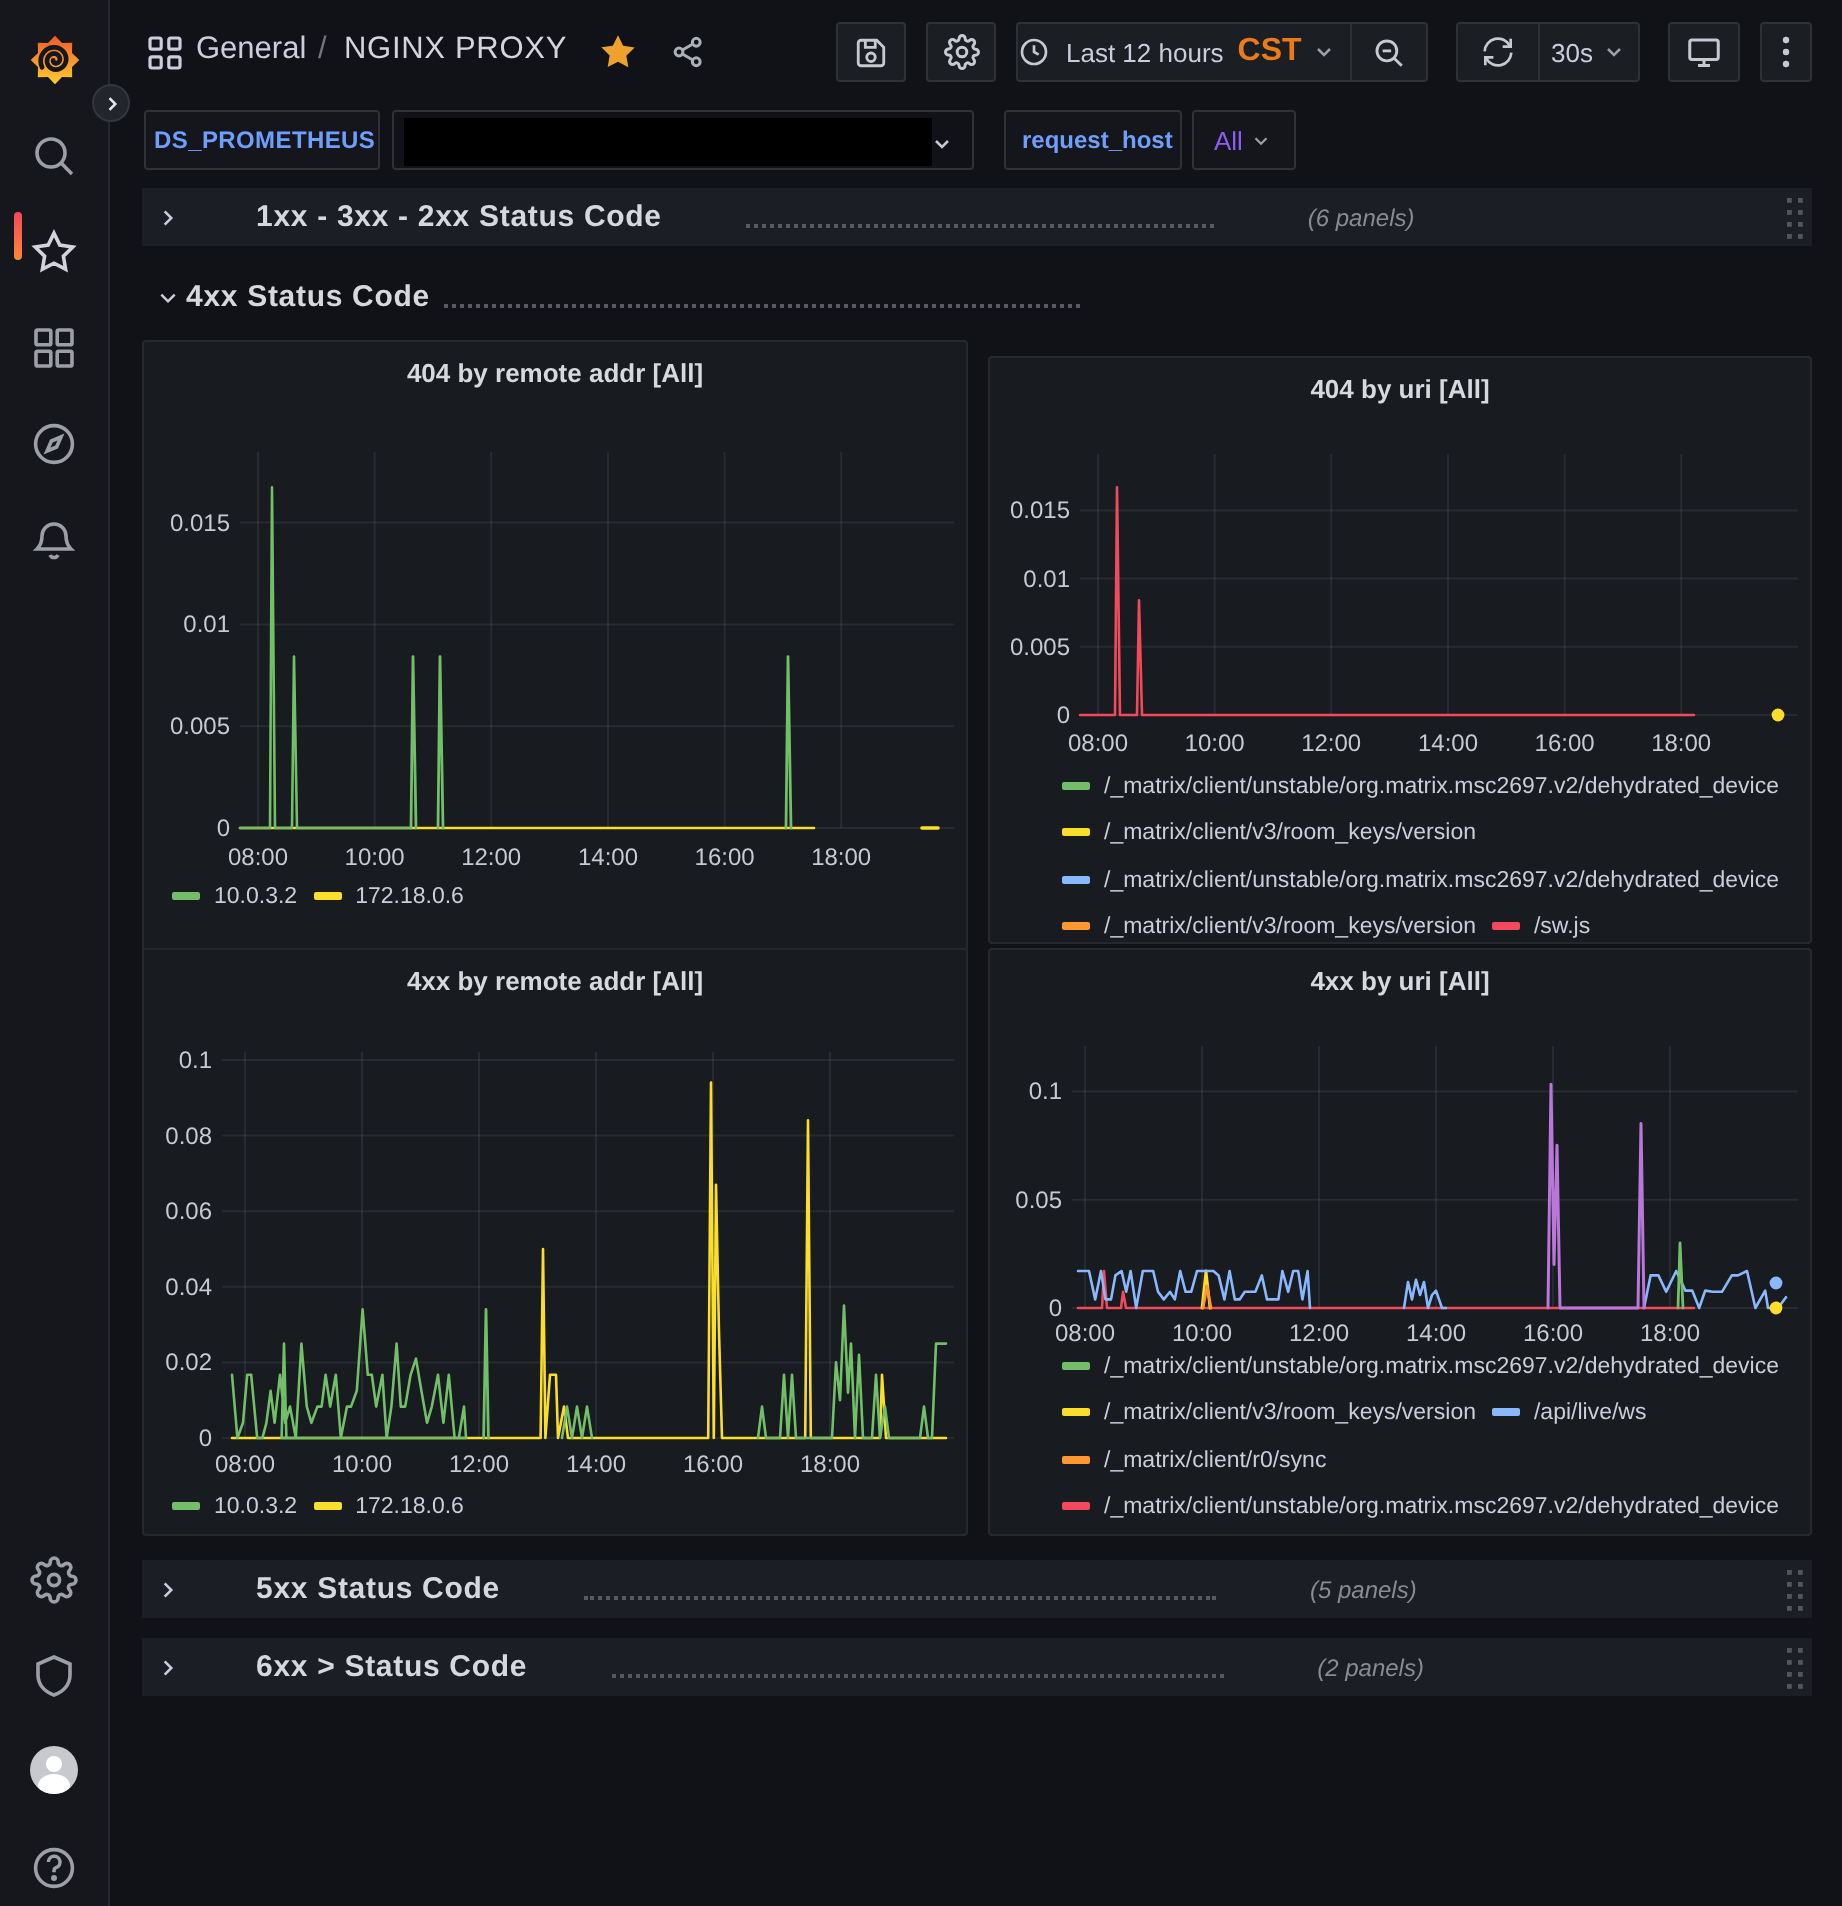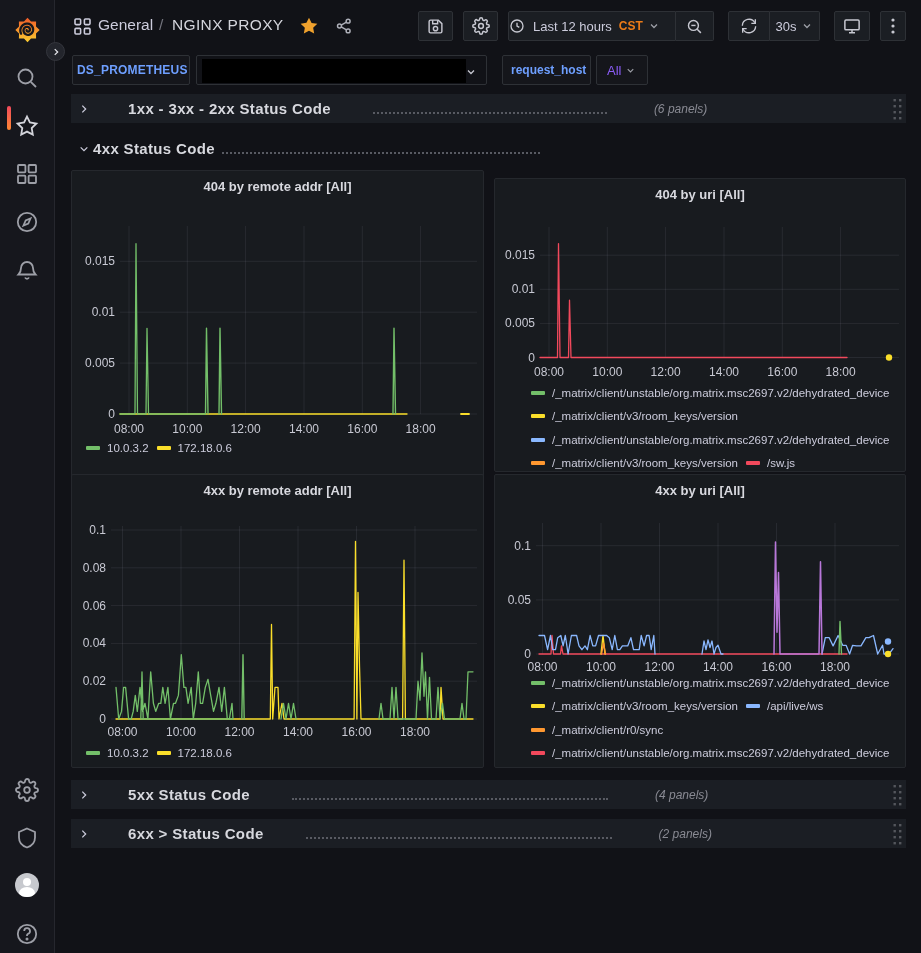--- a/index.html
+++ b/index.html
@@ -62,21 +62,21 @@
         <circle cx="12" cy="12" r="3.2"></circle>
         <path d="M19.4 15a1.7 1.7 0 0 0 .34 1.87l.06.06a2 2 0 1 1-2.83 2.83l-.06-.06a1.7 1.7 0 0 0-1.87-.34 1.7 1.7 0 0 0-1 1.56V21a2 2 0 1 1-4 0v-.09a1.7 1.7 0 0 0-1-1.56 1.7 1.7 0 0 0-1.87.34l-.06.06a2 2 0 1 1-2.83-2.83l.06-.06a1.7 1.7 0 0 0 .34-1.87 1.7 1.7 0 0 0-1.56-1H3a2 2 0 1 1 0-4h.09a1.7 1.7 0 0 0 1.56-1 1.7 1.7 0 0 0-.34-1.87l-.06-.06a2 2 0 1 1 2.83-2.83l.06.06a1.7 1.7 0 0 0 1.87.34h.09a1.7 1.7 0 0 0 1-1.56V3a2 2 0 1 1 4 0v.09a1.7 1.7 0 0 0 1 1.56 1.7 1.7 0 0 0 1.87-.34l.06-.06a2 2 0 1 1 2.83 2.83l-.06.06a1.7 1.7 0 0 0-.34 1.87v.09a1.7 1.7 0 0 0 1.56 1H21a2 2 0 1 1 0 4h-.09a1.7 1.7 0 0 0-1.56 1z"></path>
       </svg>
   </div>
   <div class="tbtn" style="left:452px;width:168px;justify-content:flex-start;border-radius:2px 0 0 2px;">
     <svg width="16" height="16" viewBox="0 0 24 24" fill="none" stroke="currentColor" stroke-width="2">
         <circle cx="12" cy="12" r="9"></circle>
         <path d="M12 7v5l3.5 2"></path>
       </svg>
     <span style="font-size:13px;margin-left:8px;color:#ccccdc;">Last 12 hours</span>
-    <span style="font-size:12px;margin-left:7px;color:#eb7b18;font-weight:700;">CST</span>
+    <span style="font-size:16px;margin-left:7px;color:#eb7b18;font-weight:700;">CST</span>
     <svg width="12" height="12" viewBox="0 0 24 24" fill="none" stroke="#9d9fa7" stroke-width="2.5" style="margin-left:5px">
         <path d="M6 9l6 6 6-6"></path>
       </svg>
   </div>
   <div class="tbtn" style="left:620px;width:38px;border-left:none;border-radius:0 2px 2px 0;">
     <svg width="17" height="17" viewBox="0 0 24 24" fill="none" stroke="currentColor" stroke-width="2">
         <circle cx="10.5" cy="10.5" r="7"></circle>
         <line x1="15.8" y1="15.8" x2="21" y2="21"></line>
         <line x1="7.5" y1="10.5" x2="13.5" y2="10.5"></line>
       </svg>
@@ -355,21 +355,21 @@
     <span class="li"><span class="lm" style="background:#f2495c"></span><span class="lt">/_matrix/client/unstable/org.matrix.msc2697.v2/dehydrated_device</span></span>
   </div>
 </div>
 
 <div class="rowhdr rowbg" style="top:780px;">
   <svg style="margin-left:8px;margin-right:4px" width="10" height="10" viewBox="0 0 24 24" fill="none" stroke="#ccccdc" stroke-width="3">
       <path d="M8 4l8 8-8 8"></path>
     </svg>
   <span class="rowtitle">5xx Status Code</span>
   <div class="rowdots" style="width:316px;"></div>
-  <span class="rowcnt">(4 panels)</span>
+  <span class="rowcnt">(5 panels)</span>
   <div class="dragdots">
       <svg width="9" height="21" viewBox="0 0 9 21" fill="#54565c">
         <rect x="0.5" y="0" width="2.4" height="2.4"></rect>
         <rect x="6" y="0" width="2.4" height="2.4"></rect>
         <rect x="0.5" y="6" width="2.4" height="2.4"></rect>
         <rect x="6" y="6" width="2.4" height="2.4"></rect>
         <rect x="0.5" y="12" width="2.4" height="2.4"></rect>
         <rect x="6" y="12" width="2.4" height="2.4"></rect>
         <rect x="0.5" y="18" width="2.4" height="2.4"></rect>
         <rect x="6" y="18" width="2.4" height="2.4"></rect>

